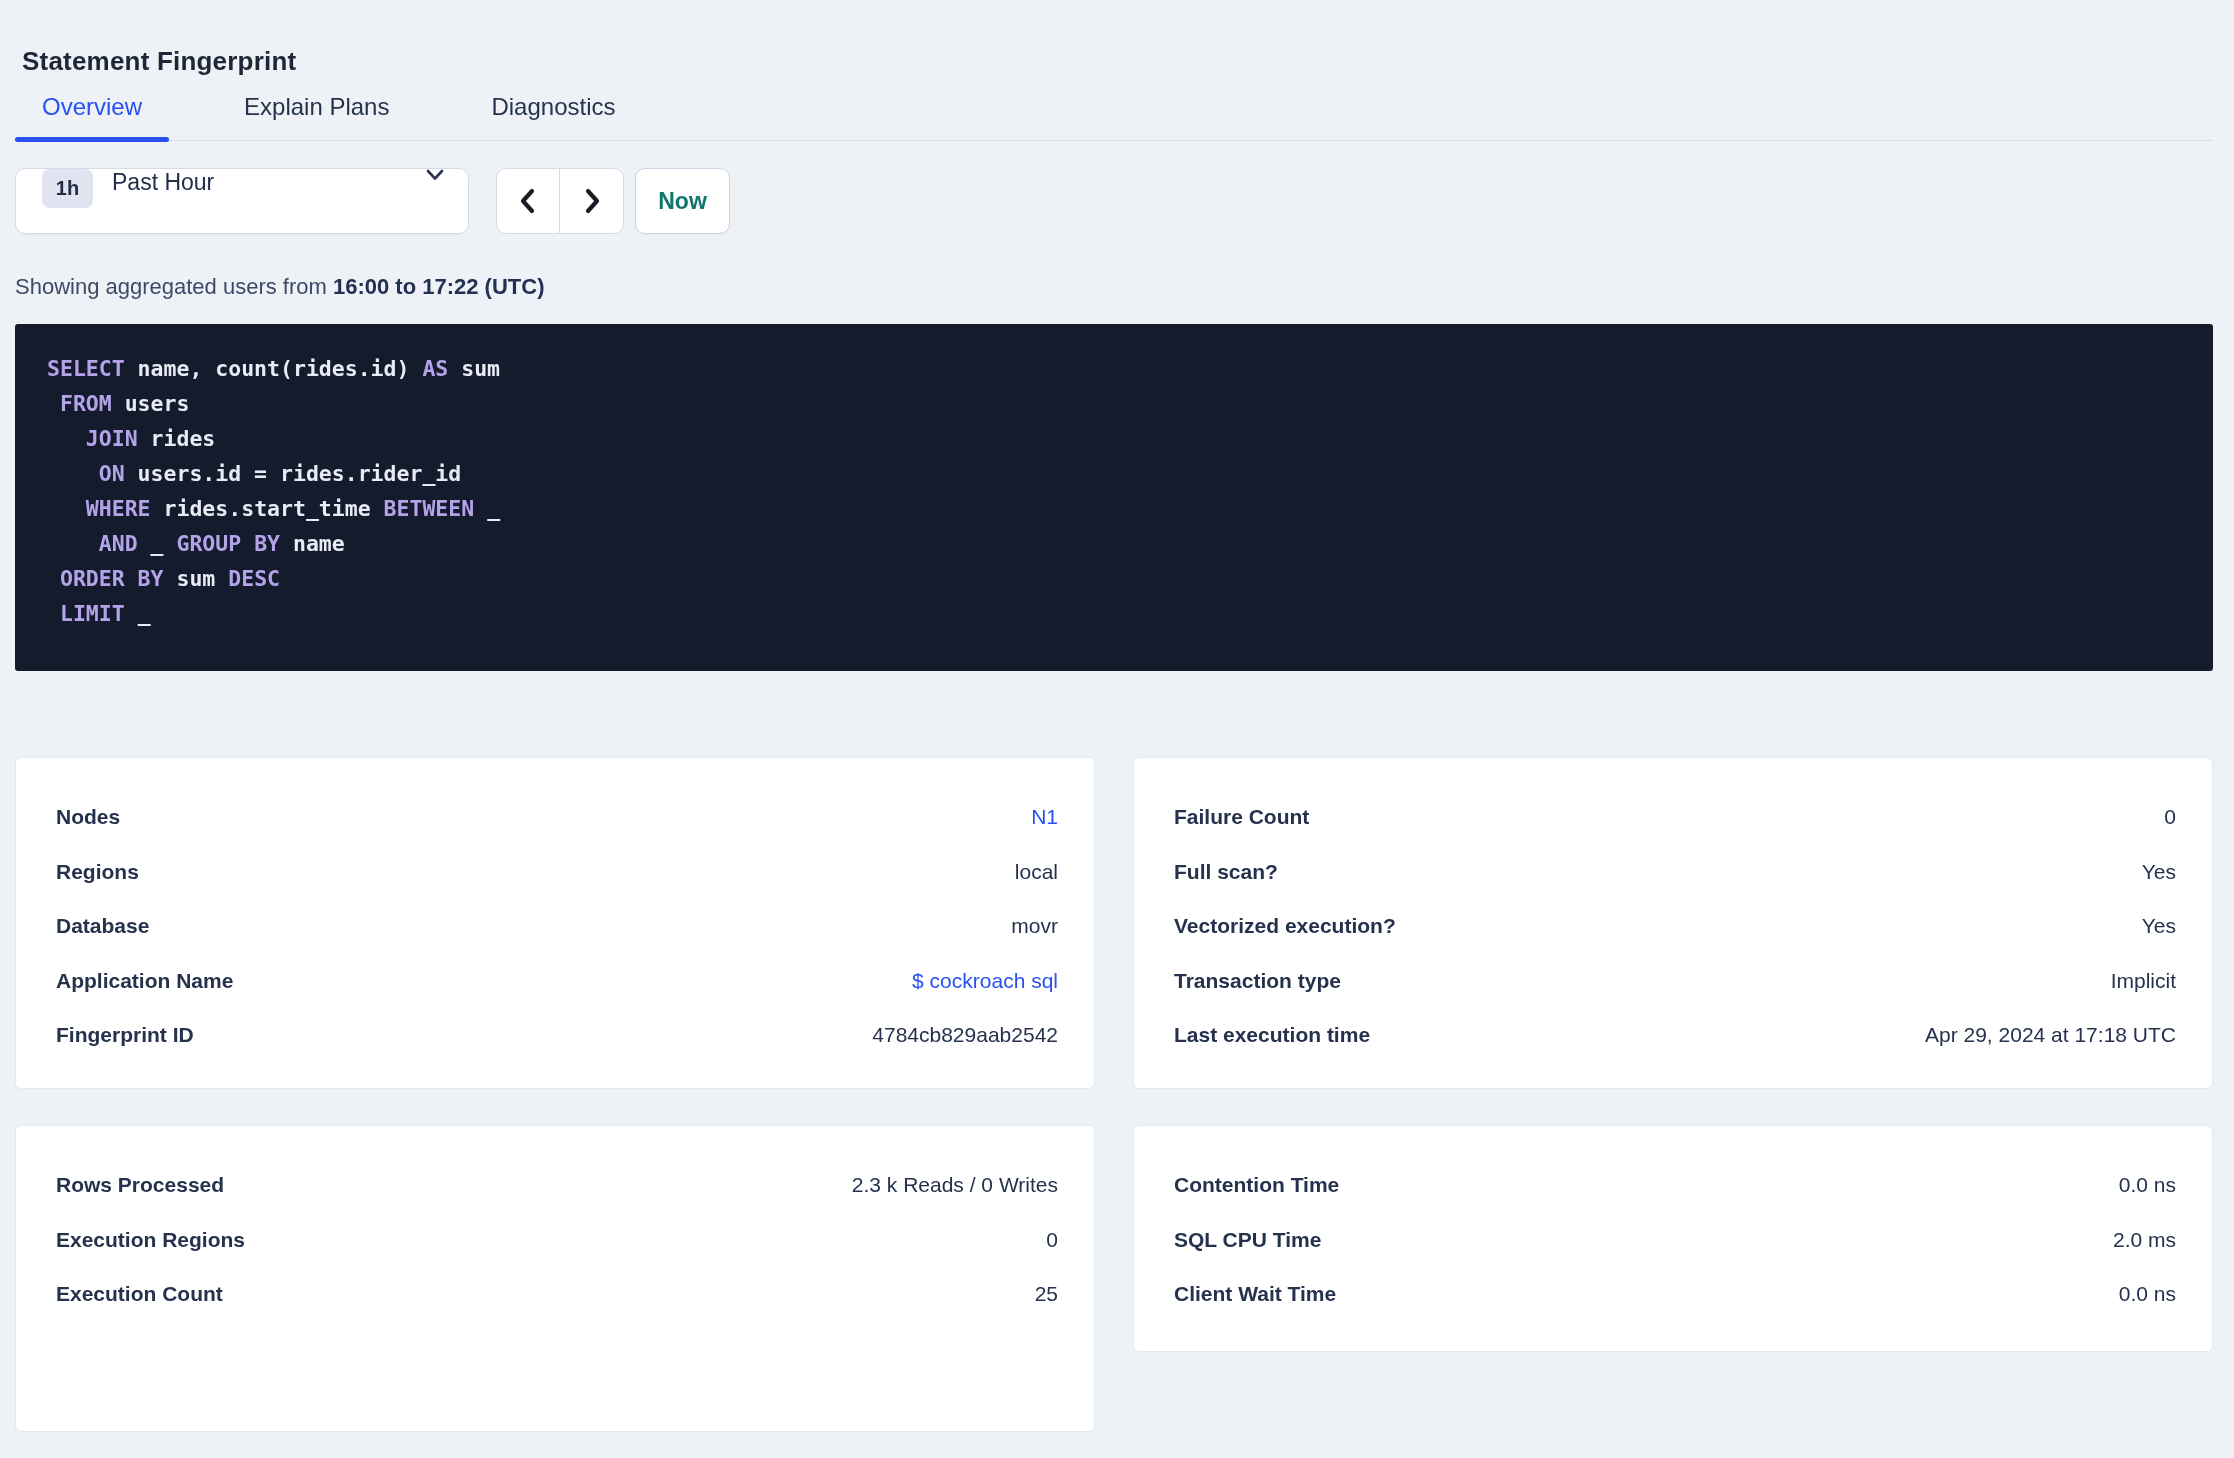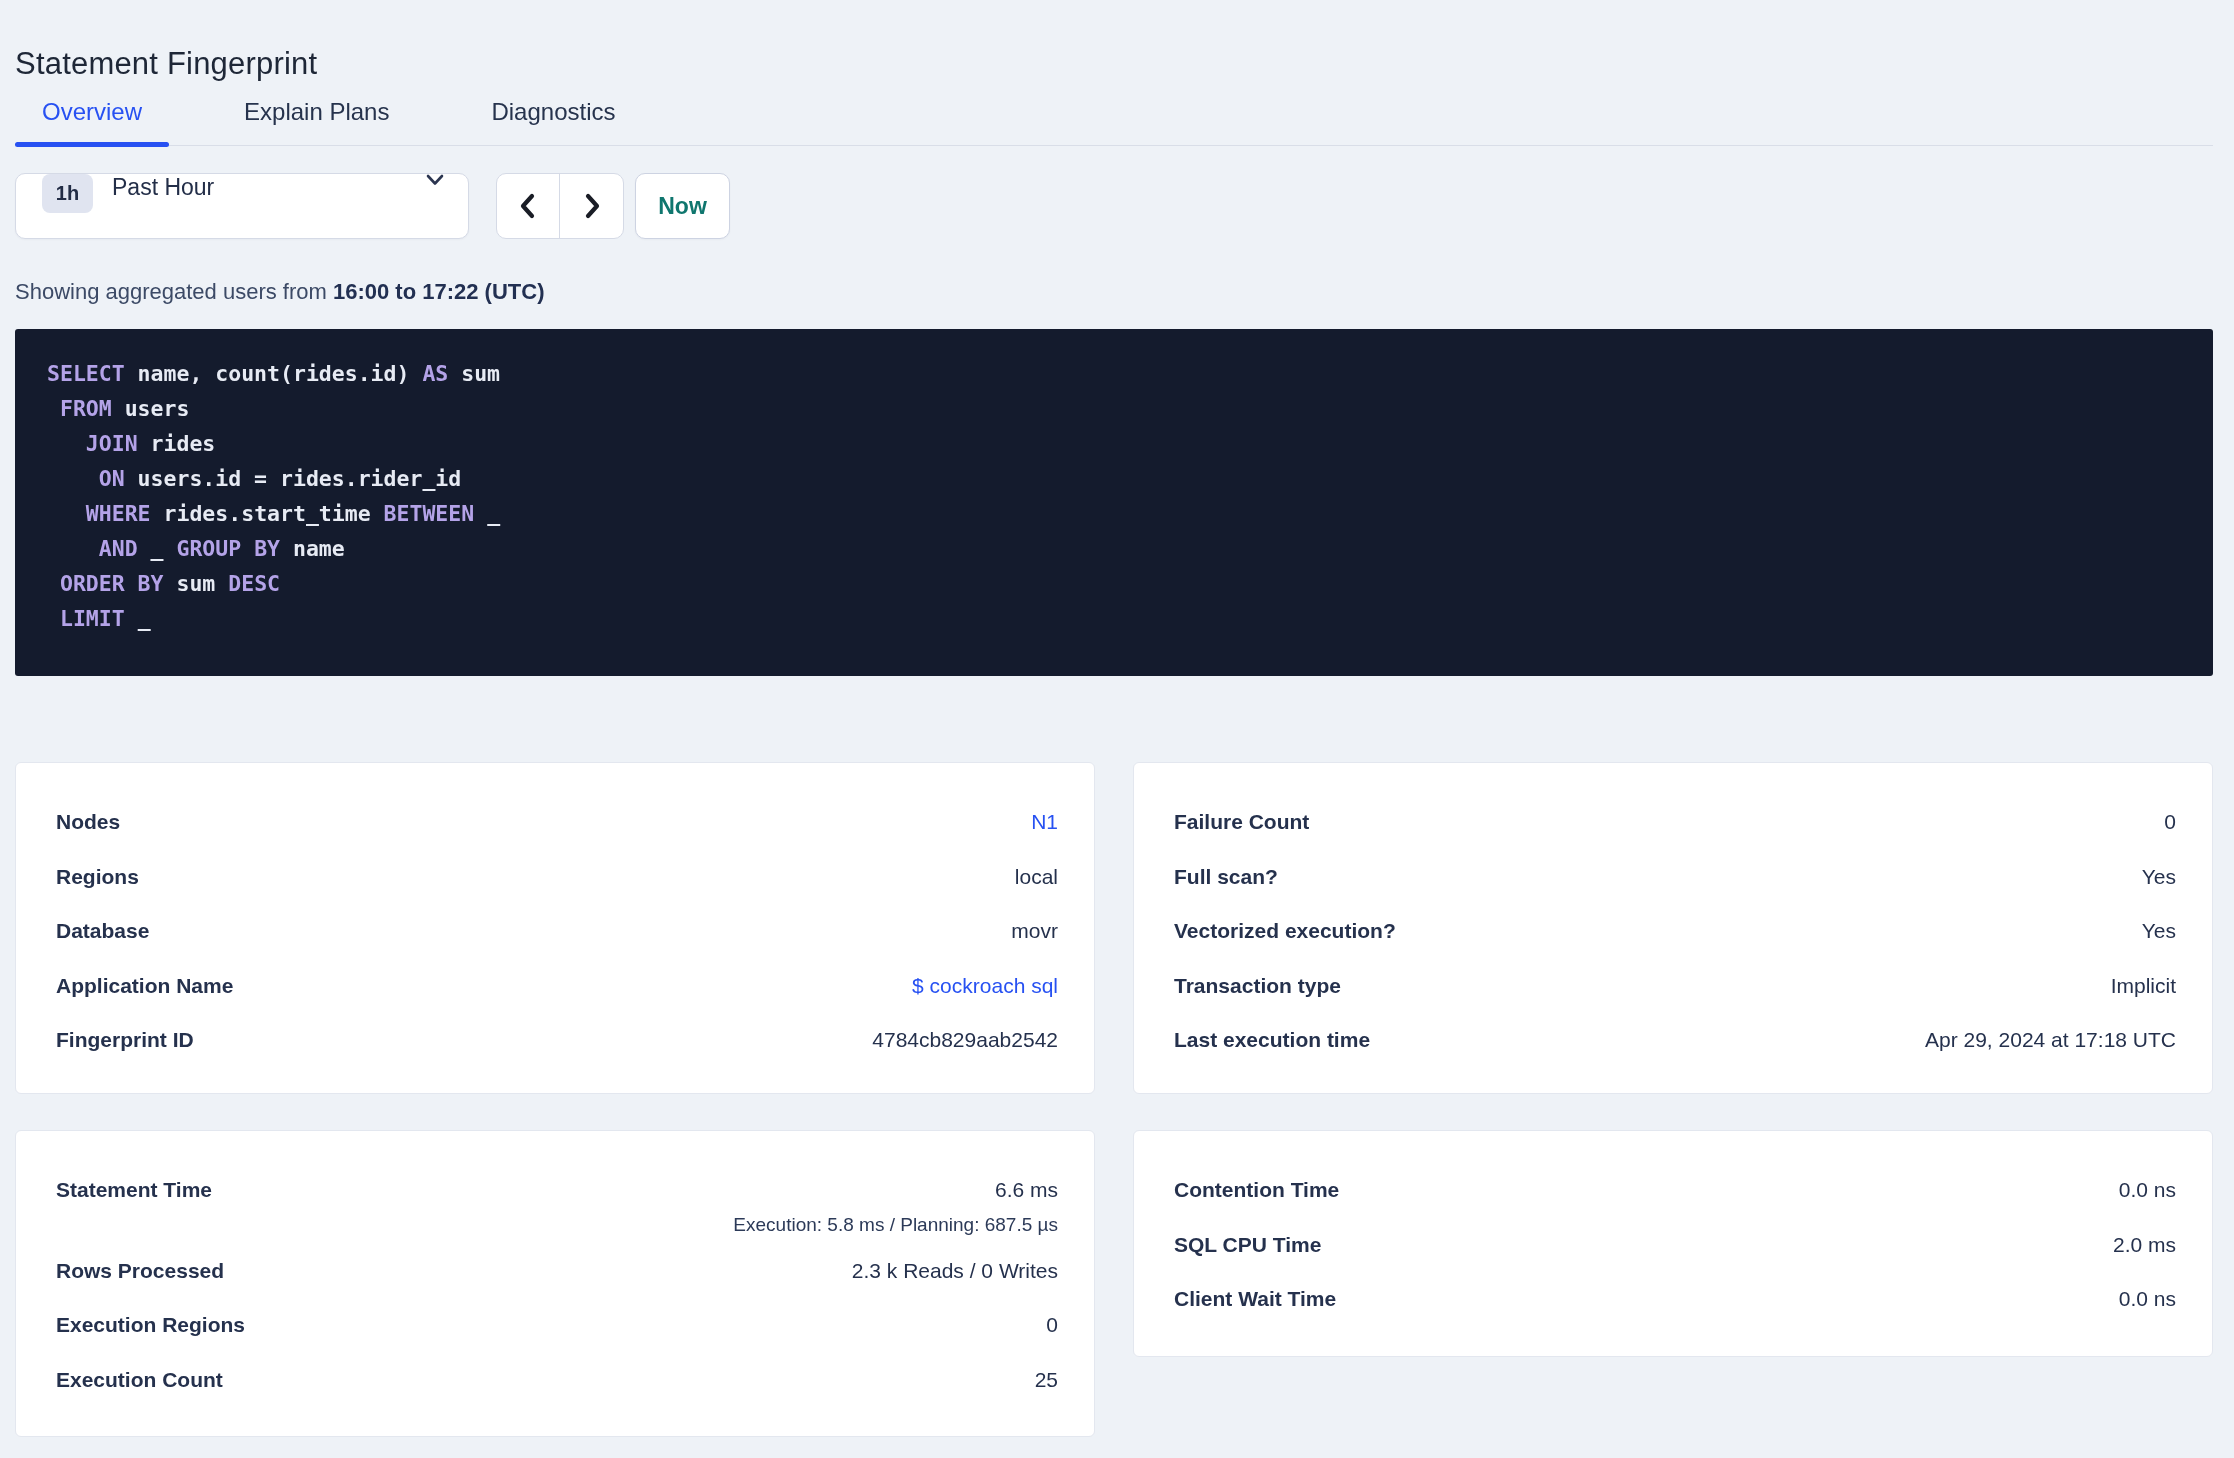--- a/index.html
+++ b/index.html
@@ -19,21 +19,21 @@
   html,body{margin:0;padding:0}
   body{
     width:2234px;height:1458px;overflow:hidden;
     background:var(--page-bg);
     font-family:"Liberation Sans",sans-serif;
     color:var(--text);
   }
   .page{padding:0 21px 0 15px}
 
   
-  .title{font-size:31px;font-weight:400;color:var(--title);margin:46px 0 0;letter-spacing:.2px}
+  .title{font-size:26px;font-weight:700;color:var(--title);margin:46px 7px 0;letter-spacing:.2px}
   .tabs{display:flex;margin-top:16px;border-bottom:1px solid var(--border)}
   .tab{font-size:24px;color:#26334d;padding:0 27px 19px;margin-right:48px;position:relative;cursor:pointer}
   .tab.active{color:var(--blue)}
   .tab.active::after{content:"";position:absolute;left:0;right:0;bottom:-2px;height:5px;border-radius:3px;background:var(--blue)}
 
   
   .toolbar{display:flex;margin-top:27px;height:66px;align-items:stretch}
   .picker{width:454px;display:flex;align-items:flex-start;background:#fff;border:1px solid var(--box-border);
     border-radius:10px;padding:0 24px 0 26px;cursor:pointer;box-shadow:0 1px 2px rgba(40,50,80,.04)}
   .badge{background:var(--badge-bg);color:#222c45;font-weight:700;font-size:20px;border-radius:8px;
@@ -171,27 +171,20 @@
           <div class="stat-valwrap">
             <div class="stat-value">Apr 29, 2024 at 17:18 UTC</div>
           </div>
         </div>
       </section>
   </div>
 
   <div class="cards-row second">
     <section class="card h307">
         <div class="stat-row">
-          <span class="stat-label">Statement Time</span>
-          <div class="stat-valwrap">
-            <div class="stat-value">6.6 ms</div>
-            <div class="stat-sub">Execution: 5.8 ms / Planning: 687.5 µs</div>
-          </div>
-        </div>
-        <div class="stat-row">
           <span class="stat-label">Rows Processed</span>
           <div class="stat-valwrap">
             <div class="stat-value">2.3 k Reads / 0 Writes</div>
           </div>
         </div>
         <div class="stat-row">
           <span class="stat-label">Execution Regions</span>
           <div class="stat-valwrap">
             <div class="stat-value">0</div>
           </div>

